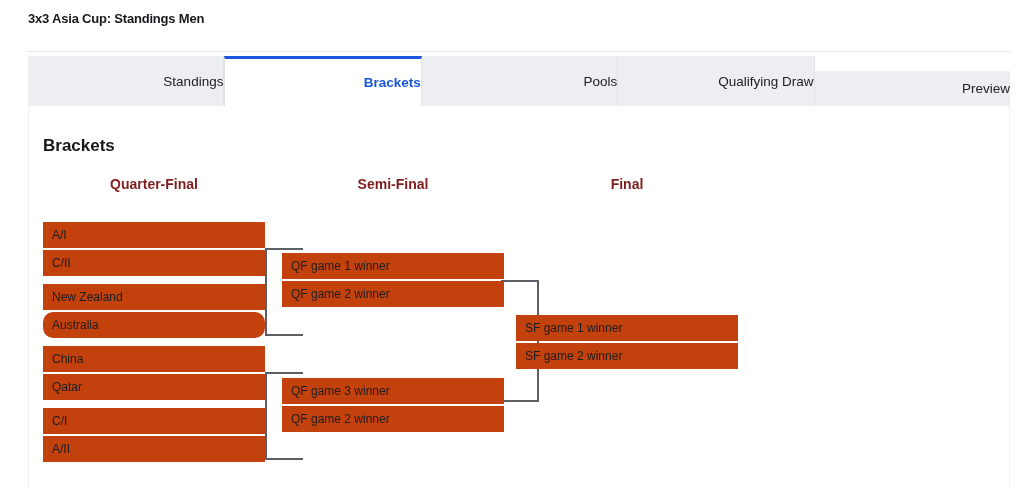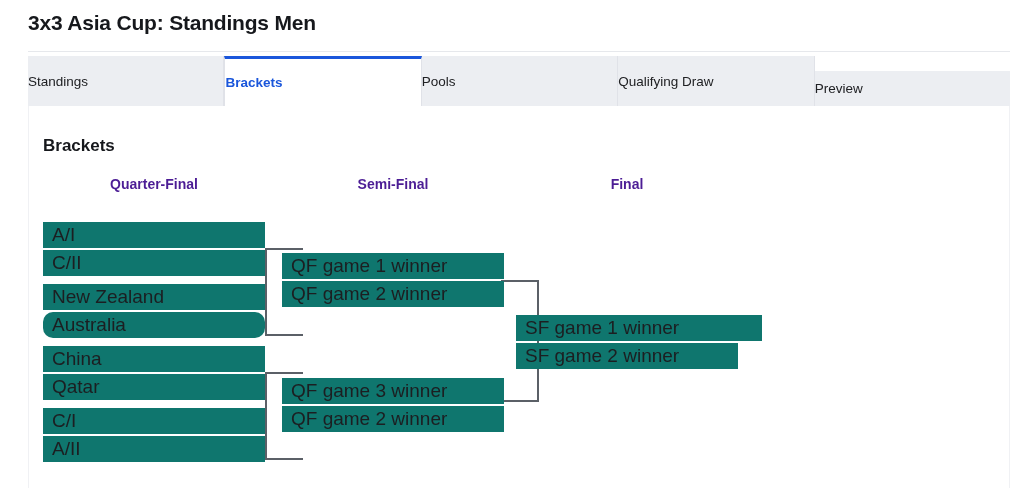--- a/index.html
+++ b/index.html
@@ -14,21 +14,21 @@
     font-family: "Liberation Sans", sans-serif;
     color: #1a1a1a;
     position: relative;
   }
 
   
   .page-title {
     position: absolute;
     left: 28px;
     top: 11px;
-    font-size: 21px;
+    font-size: 13px;
     font-weight: bold;
     letter-spacing: -0.2px;
     color: #16181c;
     white-space: nowrap;
   }
   .title-rule {
     position: absolute;
     left: 28px;
     top: 51px;
     width: 982px;
@@ -45,21 +45,21 @@
     height: 50px;
     display: flex;
     box-sizing: border-box;
   }
   .tab {
     flex: 1 1 0;
     background: #eceef2;
     border-right: 1px solid #e0e2e8;
     display: flex;
     align-items: center;
-    justify-content: flex-start;
+    justify-content: flex-end;
     font-size: 13.5px;
     color: #202124;
     box-sizing: border-box;
     position: relative;
   }
   .tab:last-child { border-right: none; margin-top: 15px; }
   .tab.active {
     background: #ffffff;
     color: #1a56db;
     font-weight: bold;
@@ -89,45 +89,45 @@
     font-weight: bold;
     color: #16181c;
   }
 
   
   .col-head {
     position: absolute;
     top: 70px;
     font-size: 14px;
     font-weight: bold;
-    color: #4c1d95;
+    color: #7f1d1d;
     text-align: center;
   }
   .col-head.qf   { left: 14px;  width: 222px; }
   .col-head.sf   { left: 253px; width: 222px; }
   .col-head.fin  { left: 487px; width: 222px; }
 
   
   .board {
     position: absolute;
     left: 0;
     top: 0;
     width: 982px;
     height: 382px;
   }
 
   .slot {
     position: absolute;
     height: 26px;
-    background: #0f766e;
+    background: #c2410c;
     display: flex;
     align-items: center;
     padding-left: 9px;
     box-sizing: border-box;
-    font-size: 19px;
+    font-size: 12px;
     color: #1c1e21;
     white-space: nowrap;
   }
 
   
   .conn {
     position: absolute;
     background: #5b6067;
   }
   .conn.h { height: 2px; }
@@ -214,21 +214,21 @@
       <span>QF game 2 winner</span>
     </div>
 
     <div class="slot" style="left:253px; top:272px; width:222px;">
       <span>QF game 3 winner</span>
     </div>
     <div class="slot" style="left:253px; top:300px; width:222px;">
       <span>QF game 2 winner</span>
     </div>
 
-    <div class="slot" style="left:487px; top:209px; width:246px;">
+    <div class="slot" style="left:487px; top:209px; width:222px;">
       <span>SF game 1 winner</span>
     </div>
     <div class="slot" style="left:487px; top:237px; width:222px;">
       <span>SF game 2 winner</span>
     </div>
 
   </div>
 </div>
 
 </body></html>

